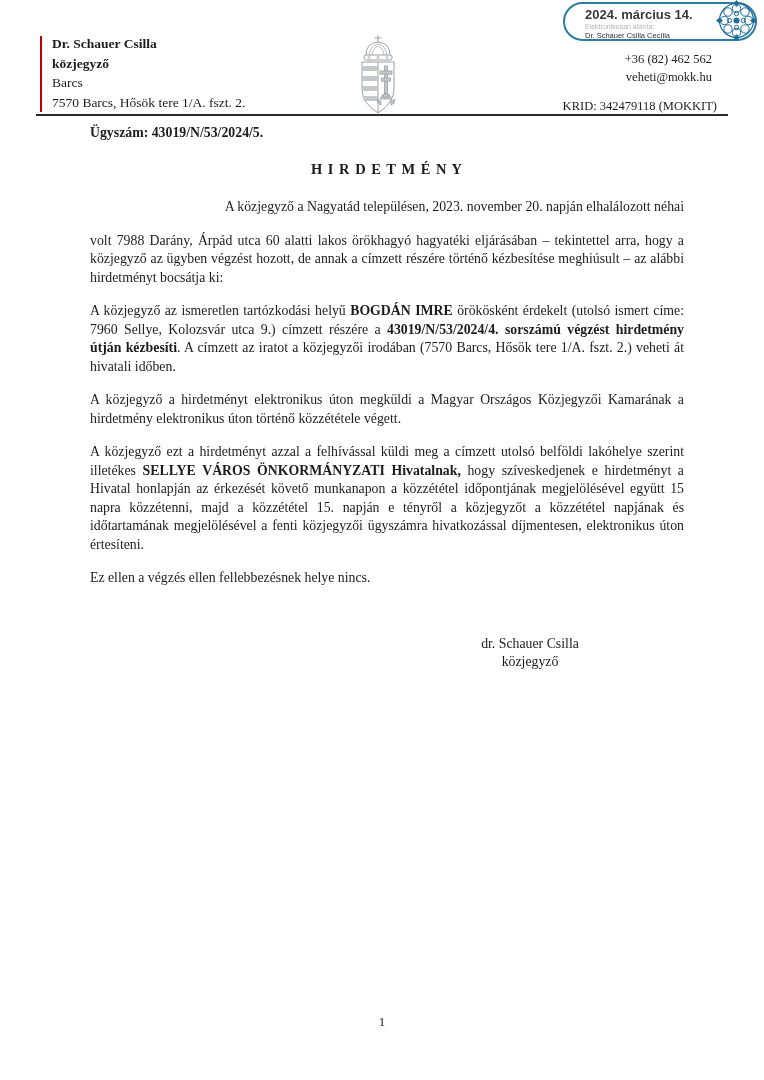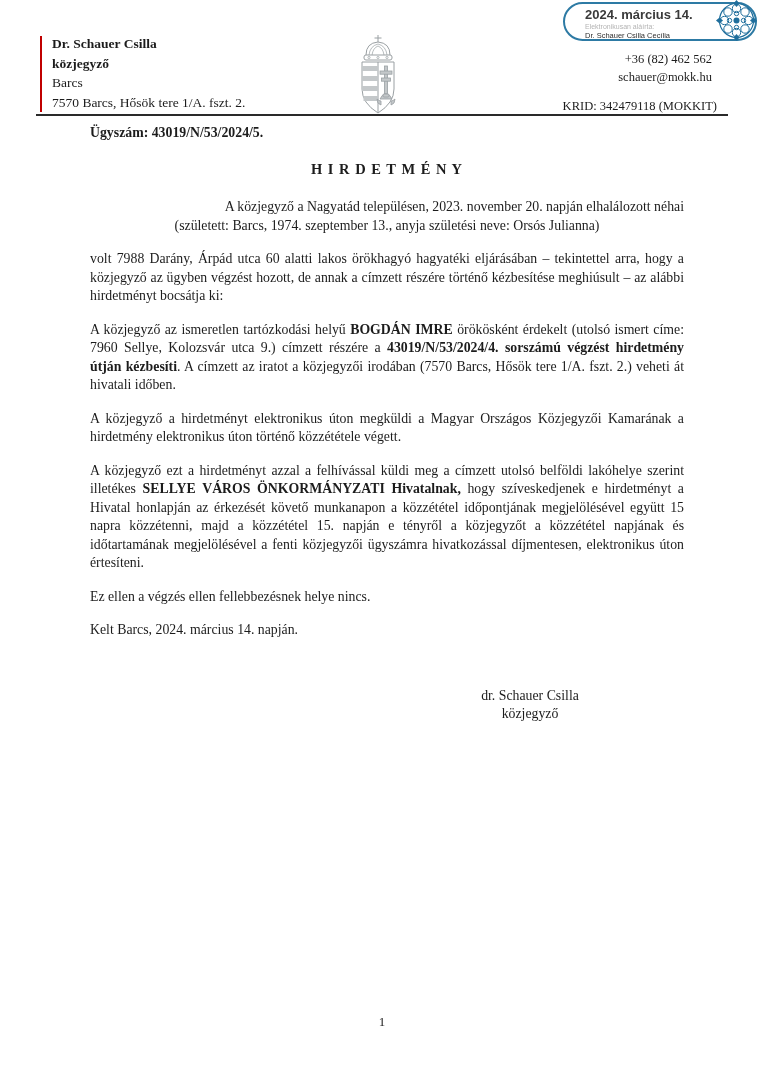--- a/index.html
+++ b/index.html
@@ -122,39 +122,37 @@
         <path d="M28 66 q2 -5 6 -5 q4 0 6 5 z"></path>
         <path d="M29 72 q-4 -1 -4 -6 q2 2 4 2 z"></path>
         <path d="M39 72 q4 -1 4 -6 q-2 2 -4 2 z"></path>
         <rect x="31" y="61" width="6" height="3" rx="1"></rect>
       </g>
     </svg>
   </div>
 
   <div class="contact">
     <div>+36 (82) 462 562</div>
-    <div>schauer@mokk.hu</div>
+    <div>veheti@mokk.hu</div>
   </div>
   <div class="krid">KRID: 342479118 (MOKKIT)</div>
 
   <div class="rule"></div>
 
   <div class="content">
     <div class="case-number">Ügyszám: 43019/N/53/2024/5.</div>
     <div class="doc-title">H I R D E T M É N Y</div>
     <div class="intro">A közjegyző a Nagyatád településen, 2023. november 20. napján elhalálozott néhai</div>
-    <div class="birth">(született: Barcs, 1974. szeptember 13., anyja születési neve: Orsós Julianna)</div>
 
     <p class="body-par"><span>volt 7988 Darány, Árpád utca 60 alatti lakos örökhagyó hagyatéki eljárásában – tekintettel arra, hogy a közjegyző az ügyben végzést hozott, de annak a címzett részére történő kézbesítése meghiúsult – az alábbi hirdetményt bocsátja ki:</span></p>
     <p class="body-par"><span>A közjegyző az ismeretlen tartózkodási helyű </span><span style="font-weight: bold;">BOGDÁN IMRE</span><span> örökösként érdekelt (utolsó ismert címe: 7960 Sellye, Kolozsvár utca 9.) címzett részére a </span><span style="font-weight: bold;">43019/N/53/2024/4. sorszámú végzést hirdetmény útján kézbesíti</span><span>. A címzett az iratot a közjegyzői irodában (7570 Barcs, Hősök tere 1/A. fszt. 2.) veheti át hivatali időben.</span></p>
     <p class="body-par"><span>A közjegyző a hirdetményt elektronikus úton megküldi a Magyar Országos Közjegyzői Kamarának a hirdetmény elektronikus úton történő közzététele végett.</span></p>
     <p class="body-par"><span>A közjegyző ezt a hirdetményt azzal a felhívással küldi meg a címzett utolsó belföldi lakóhelye szerint illetékes </span><span style="font-weight: bold;">SELLYE VÁROS ÖNKORMÁNYZATI Hivatalnak,</span><span> hogy szíveskedjenek e hirdetményt a Hivatal honlapján az érkezését követő munkanapon a közzététel időpontjának megjelölésével együtt 15 napra közzétenni, majd a közzététel 15. napján e tényről a közjegyzőt a közzététel napjának és időtartamának megjelölésével a fenti közjegyzői ügyszámra hivatkozással díjmentesen, elektronikus úton értesíteni.</span></p>
 
     <div class="plain-par">Ez ellen a végzés ellen fellebbezésnek helye nincs.</div>
-    <div class="plain-par">Kelt Barcs, 2024. március 14. napján.</div>
 
     <div class="sig-block">
       <div>dr. Schauer Csilla</div>
       <div>közjegyző</div>
     </div>
   </div>
 
   <div class="page-num">1</div>
 </div>
 

